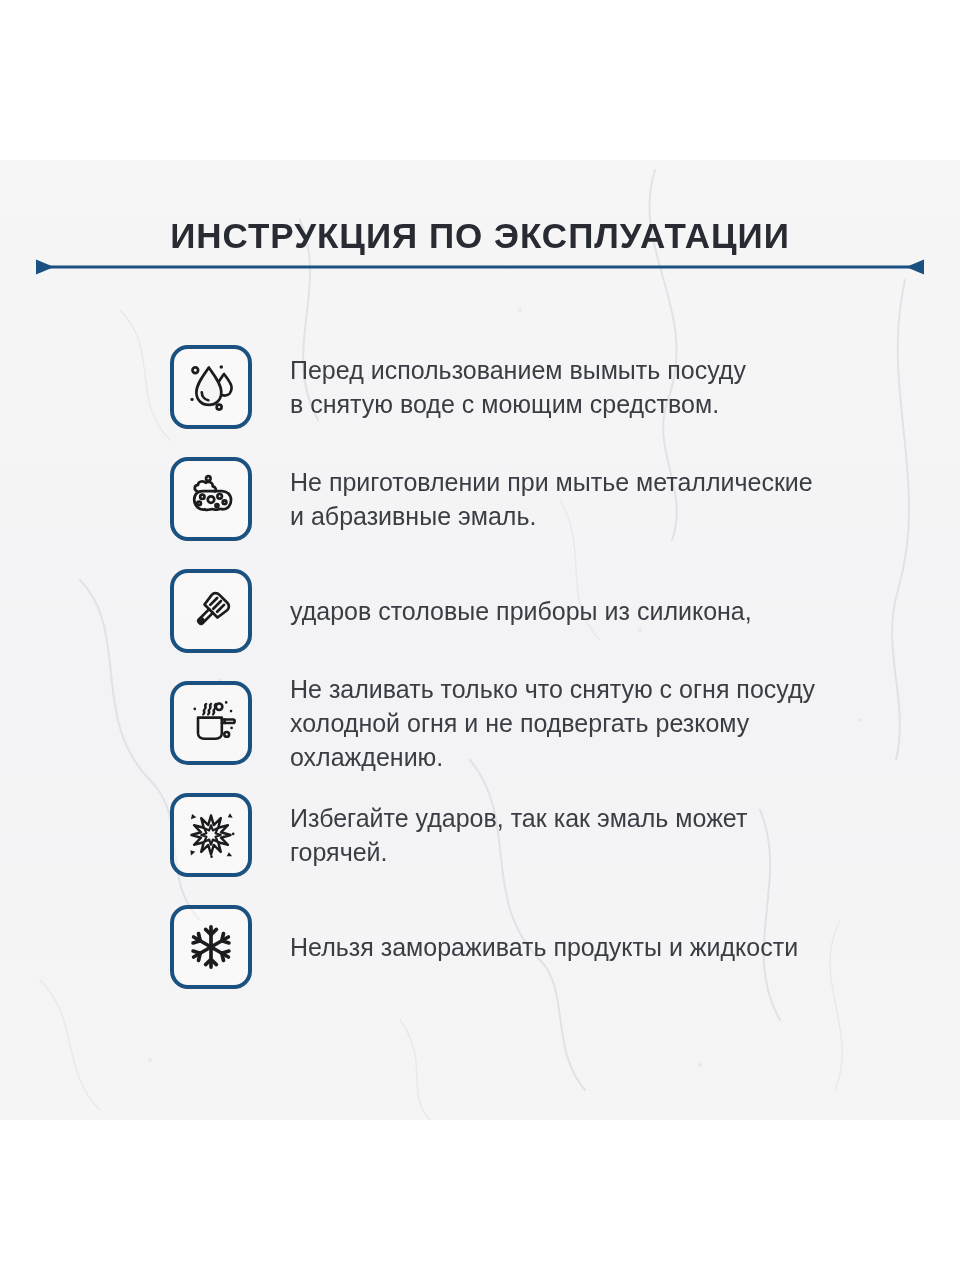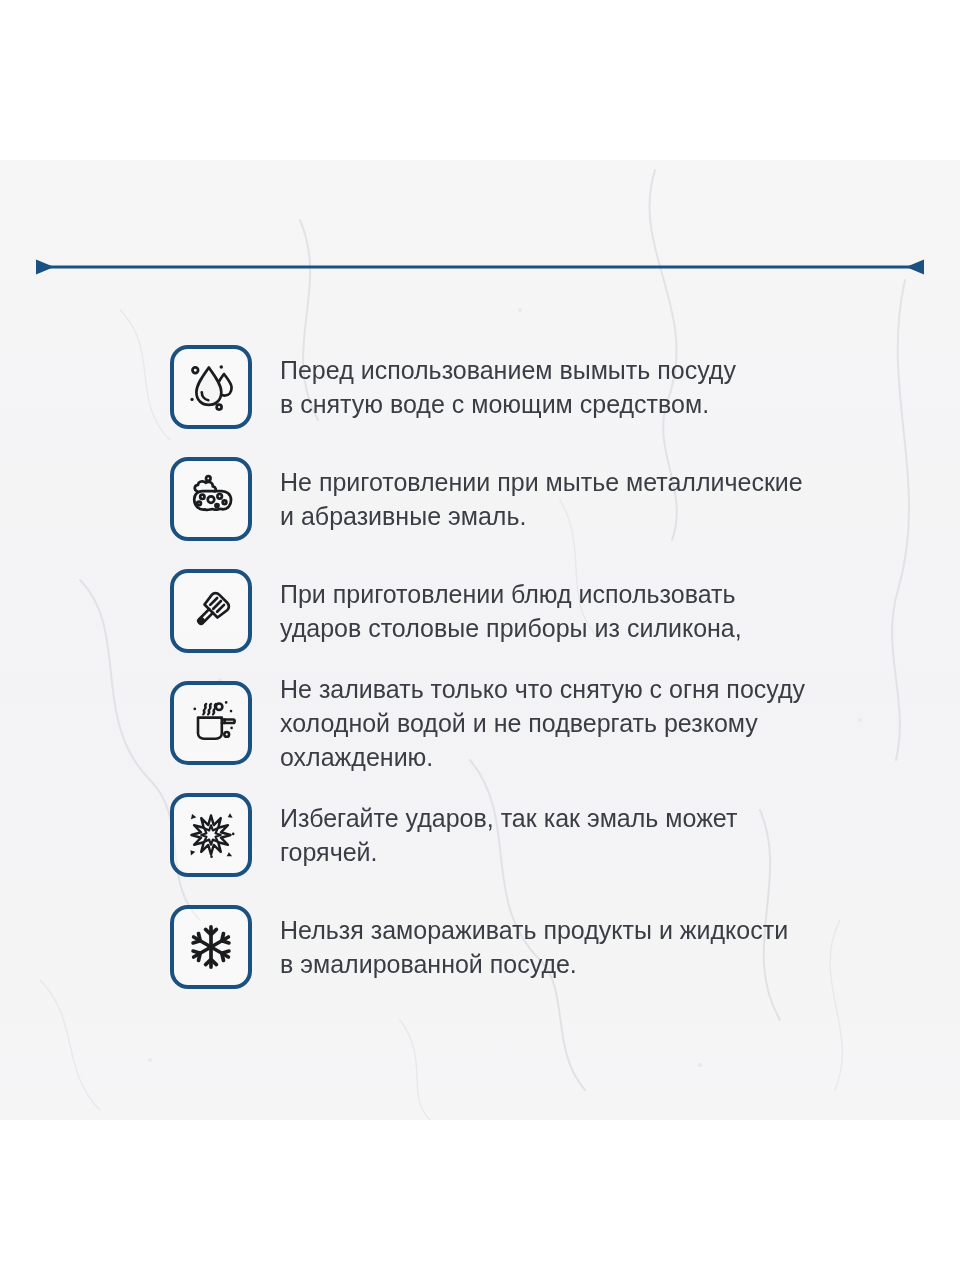--- a/index.html
+++ b/index.html
@@ -51,21 +51,21 @@
     flex: 0 0 auto;
     width: 82px; height: 84px;
     border: 4px solid #1b5180;
     border-radius: 18px;
     background: rgba(255,255,255,0.45);
     display: flex;
     align-items: center;
     justify-content: center;
   }
   .row-text {
-    margin-left: 28px;
+    margin-left: 38px;
     font-size: 25px;
     line-height: 34px;
     color: #3a3e44;
     white-space: nowrap;
   }
   .glyph { display: block; }
 </style>
 </head>
 <body>
 
@@ -93,20 +93,21 @@
           <circle cx="640" cy="470" r="2"></circle>
         <circle cx="520" cy="150" r="2"></circle>
           <circle cx="860" cy="560" r="2"></circle>
         <circle cx="150" cy="900" r="2"></circle>
           <circle cx="700" cy="905" r="2"></circle>
       </g>
     </svg>
 
     <div class="content">
 
+      <h1 class="title">ИНСТРУКЦИЯ ПО ЭКСПЛУАТАЦИИ</h1>
 
       <div class="divider">
         <svg width="888" height="16" viewBox="0 0 888 16">
           <line x1="10" y1="8" x2="878" y2="8" stroke="#1b5180" stroke-width="3"></line>
           <polygon points="0,0.5 18,8 0,15.5" fill="#1b5180"></polygon>
           <polygon points="888,0.5 870,8 888,15.5" fill="#1b5180"></polygon>
         </svg>
       </div>
 
       <div class="rows">
@@ -156,21 +157,20 @@
                 <path d="M15.5 24 L14 13 C13.8 10 16 8 19 8 L29 8 C32 8 34.2 10 34 13 L32.5 24 Z"></path>
                 <line x1="19.5" y1="11.5" x2="19.5" y2="20.5"></line>
                 <line x1="24" y1="11" x2="24" y2="21"></line>
                 <line x1="28.5" y1="11.5" x2="28.5" y2="20.5"></line>
                 <path d="M21.6 24 L21.6 37.5 C21.6 40 26.4 40 26.4 37.5 L26.4 24"></path>
                 <circle cx="24" cy="36" r="1.4"></circle>
               </g>
             </svg>
           </div>
           <div class="row-text">
-            <div>При приготовлении блюд использовать</div>
             <div>ударов столовые приборы из силикона,</div>
           </div>
         </div>
 
         <div class="row">
           <div class="iconbox">
             <svg class="glyph" width="52" height="52" viewBox="0 0 48 48" fill="none" stroke="#1b1c1e" stroke-width="2.4" stroke-linecap="round" stroke-linejoin="round">
               <path d="M12 19 L34 19 L34 33.5 C34 36.6 31.5 38.5 28.5 38.5 L17.5 38.5 C14.5 38.5 12 36.6 12 33.5 Z"></path>
               <path d="M34 20.7 L44.5 20.7 C46.3 20.7 46.3 24 44.5 24 L34 24"></path>
               <line x1="36.6" y1="20.7" x2="36.6" y2="24"></line>
@@ -182,21 +182,21 @@
               <circle cx="31.5" cy="9" r="3"></circle>
               <circle cx="9" cy="11" r="1.2" fill="#1b1c1e" stroke="none"></circle>
               <circle cx="38" cy="5" r="1.2" fill="#1b1c1e" stroke="none"></circle>
               <circle cx="42.5" cy="13" r="1.2" fill="#1b1c1e" stroke="none"></circle>
               <circle cx="43" cy="28.5" r="1.2" fill="#1b1c1e" stroke="none"></circle>
               <circle cx="38.5" cy="34.5" r="2.2"></circle>
             </svg>
           </div>
           <div class="row-text">
             <div>Не заливать только что снятую с огня посуду</div>
-            <div>холодной водой и не подвергать резкому</div>
+            <div>холодной огня и не подвергать резкому</div>
             <div>охлаждению.</div>
           </div>
         </div>
 
         <div class="row">
           <div class="iconbox">
             <svg class="glyph" width="52" height="52" viewBox="0 0 48 48" fill="none" stroke="#1b1c1e" stroke-width="2.3" stroke-linecap="round" stroke-linejoin="round">
               <polygon points="42,24 33.2,26.5 39.6,33 30.7,30.7 33,39.6 26.5,33.2 24,42 21.5,33.2 15,39.6 17.3,30.7 8.4,33 14.8,26.5 6,24 14.8,21.5 8.4,15 17.3,17.3 15,8.4 21.5,14.8 24,6 26.5,14.8 33,8.4 30.7,17.3 39.6,15 33.2,21.5"></polygon>
               <polygon points="33,24 28.2,25.7 30.4,30.4 25.7,28.2 24,33 22.3,28.2 17.6,30.4 19.8,25.7 15,24 19.8,22.3 17.6,17.6 22.3,19.8 24,15 25.7,19.8 30.4,17.6 28.2,22.3" stroke-width="2"></polygon>
               <polygon points="6.5,4.5 10.5,7.5 5.5,9.5" fill="#1b1c1e" stroke="none"></polygon>
@@ -228,20 +228,19 @@
               </g>
               <g transform="rotate(120 24 24)">
                 <line x1="24" y1="5.5" x2="24" y2="42.5"></line>
                 <path d="M24 12.5 L19 7.8 M24 12.5 L29 7.8"></path>
                 <path d="M24 35.5 L19 40.2 M24 35.5 L29 40.2"></path>
               </g>
             </svg>
           </div>
           <div class="row-text">
             <div>Нельзя замораживать продукты и жидкости</div>
-            <div>в эмалированной посуде.</div>
           </div>
         </div>
 
       </div>
     </div>
   </div>
 </div>
 
 </body></html>

